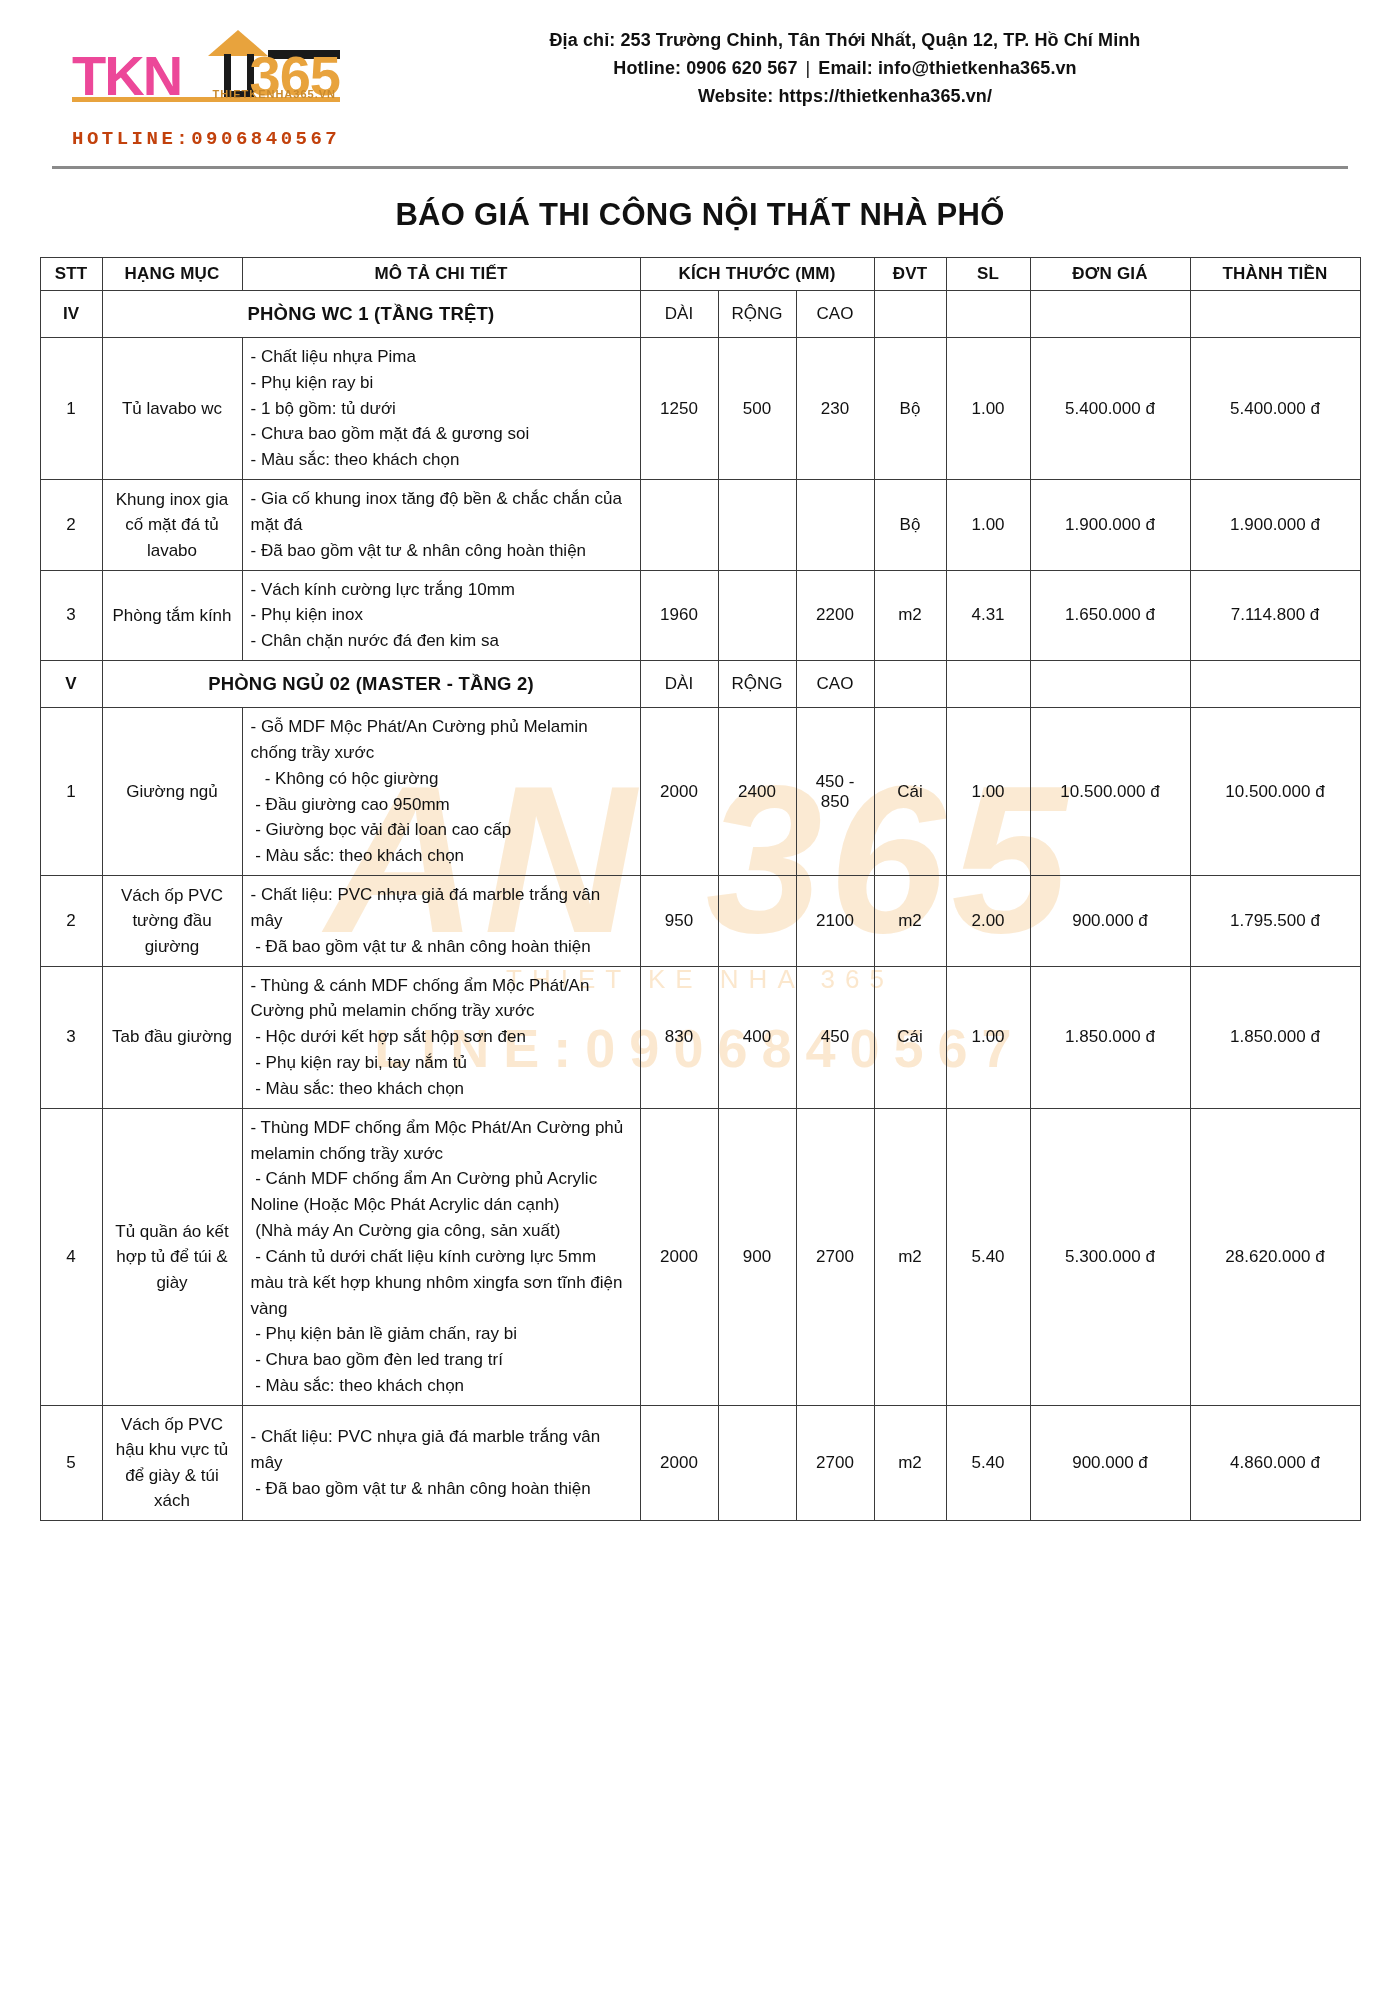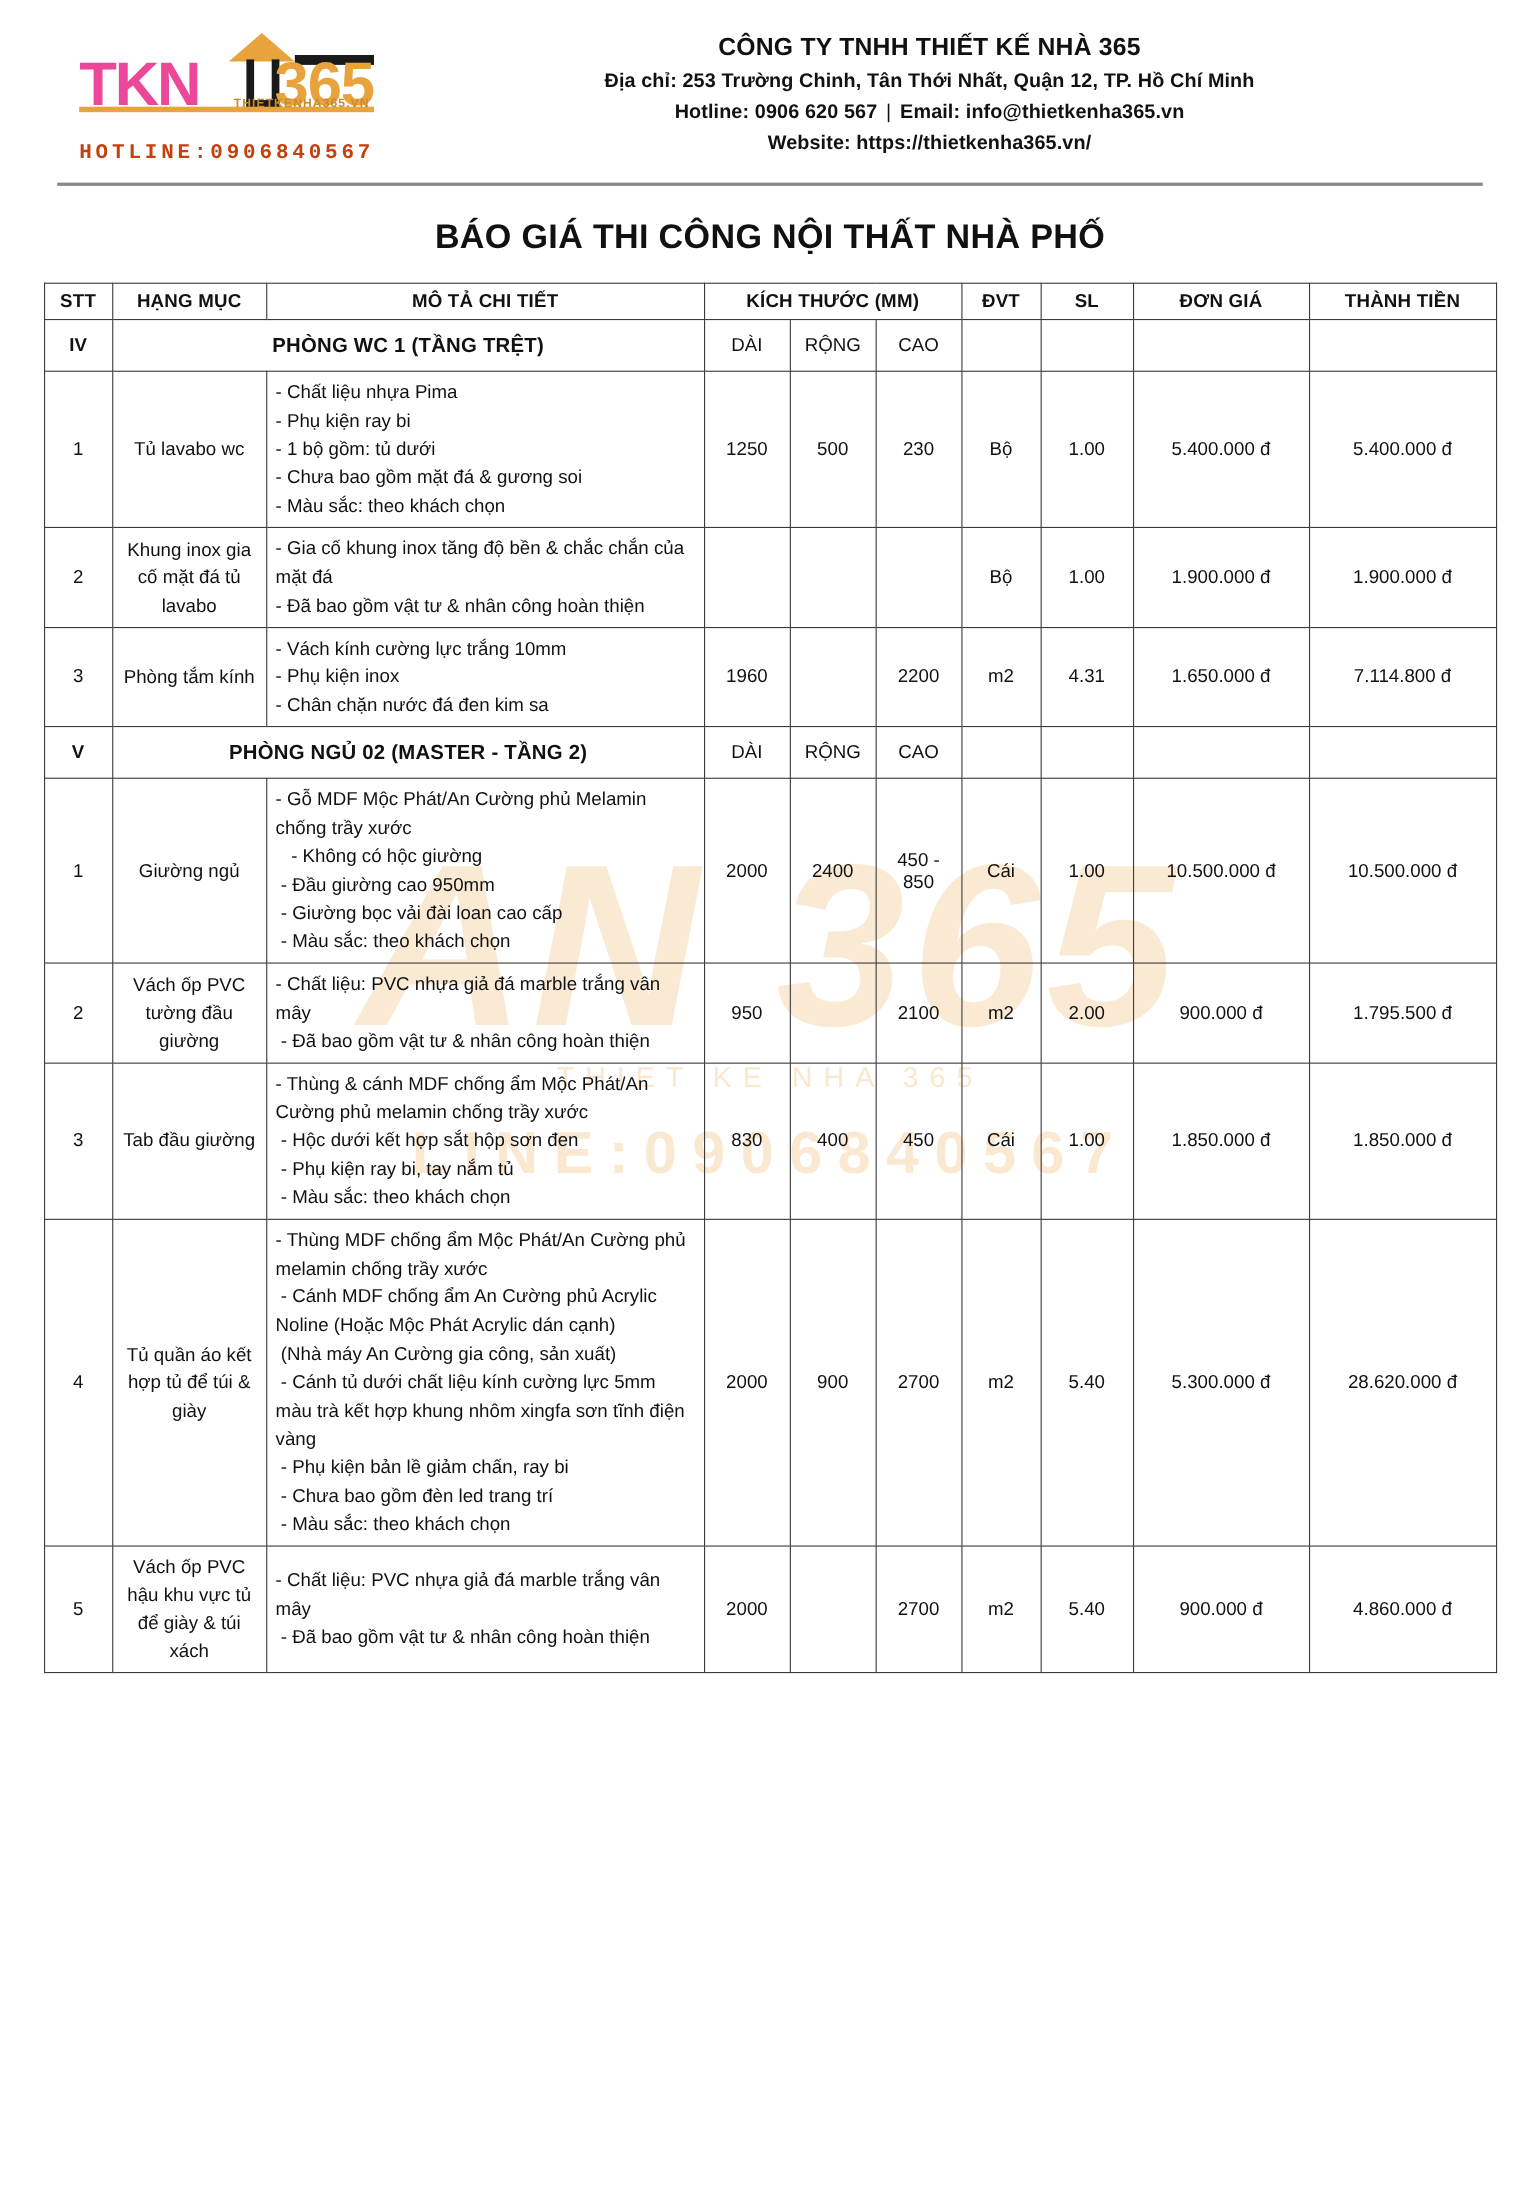--- a/index.html
+++ b/index.html
@@ -266,21 +266,20 @@
         <div class="logo-house"></div>
         <div class="logo-bar-top"></div>
         <div class="logo-365">365</div>
         <div class="logo-underline"></div>
         <div class="logo-site">THIETKENHA365.VN</div>
       </div>
       <div class="logo-hotline">HOTLINE:0906840567</div>
     </div>
 
     <div class="company">
-      <div class="company-name">CÔNG TY TNHH THIẾT KẾ NHÀ 365</div>
       <div class="company-line">Địa chỉ: 253 Trường Chinh, Tân Thới Nhất, Quận 12, TP. Hồ Chí Minh</div>
       <div class="company-line">
         <span>Hotline: 0906 620 567</span><span class="sep-pipe">|</span><span>Email: info@thietkenha365.vn</span>
       </div>
       <div class="company-line">Website: https://thietkenha365.vn/</div>
     </div>
 
   </div>
 
   <div class="hr-rule"></div>

